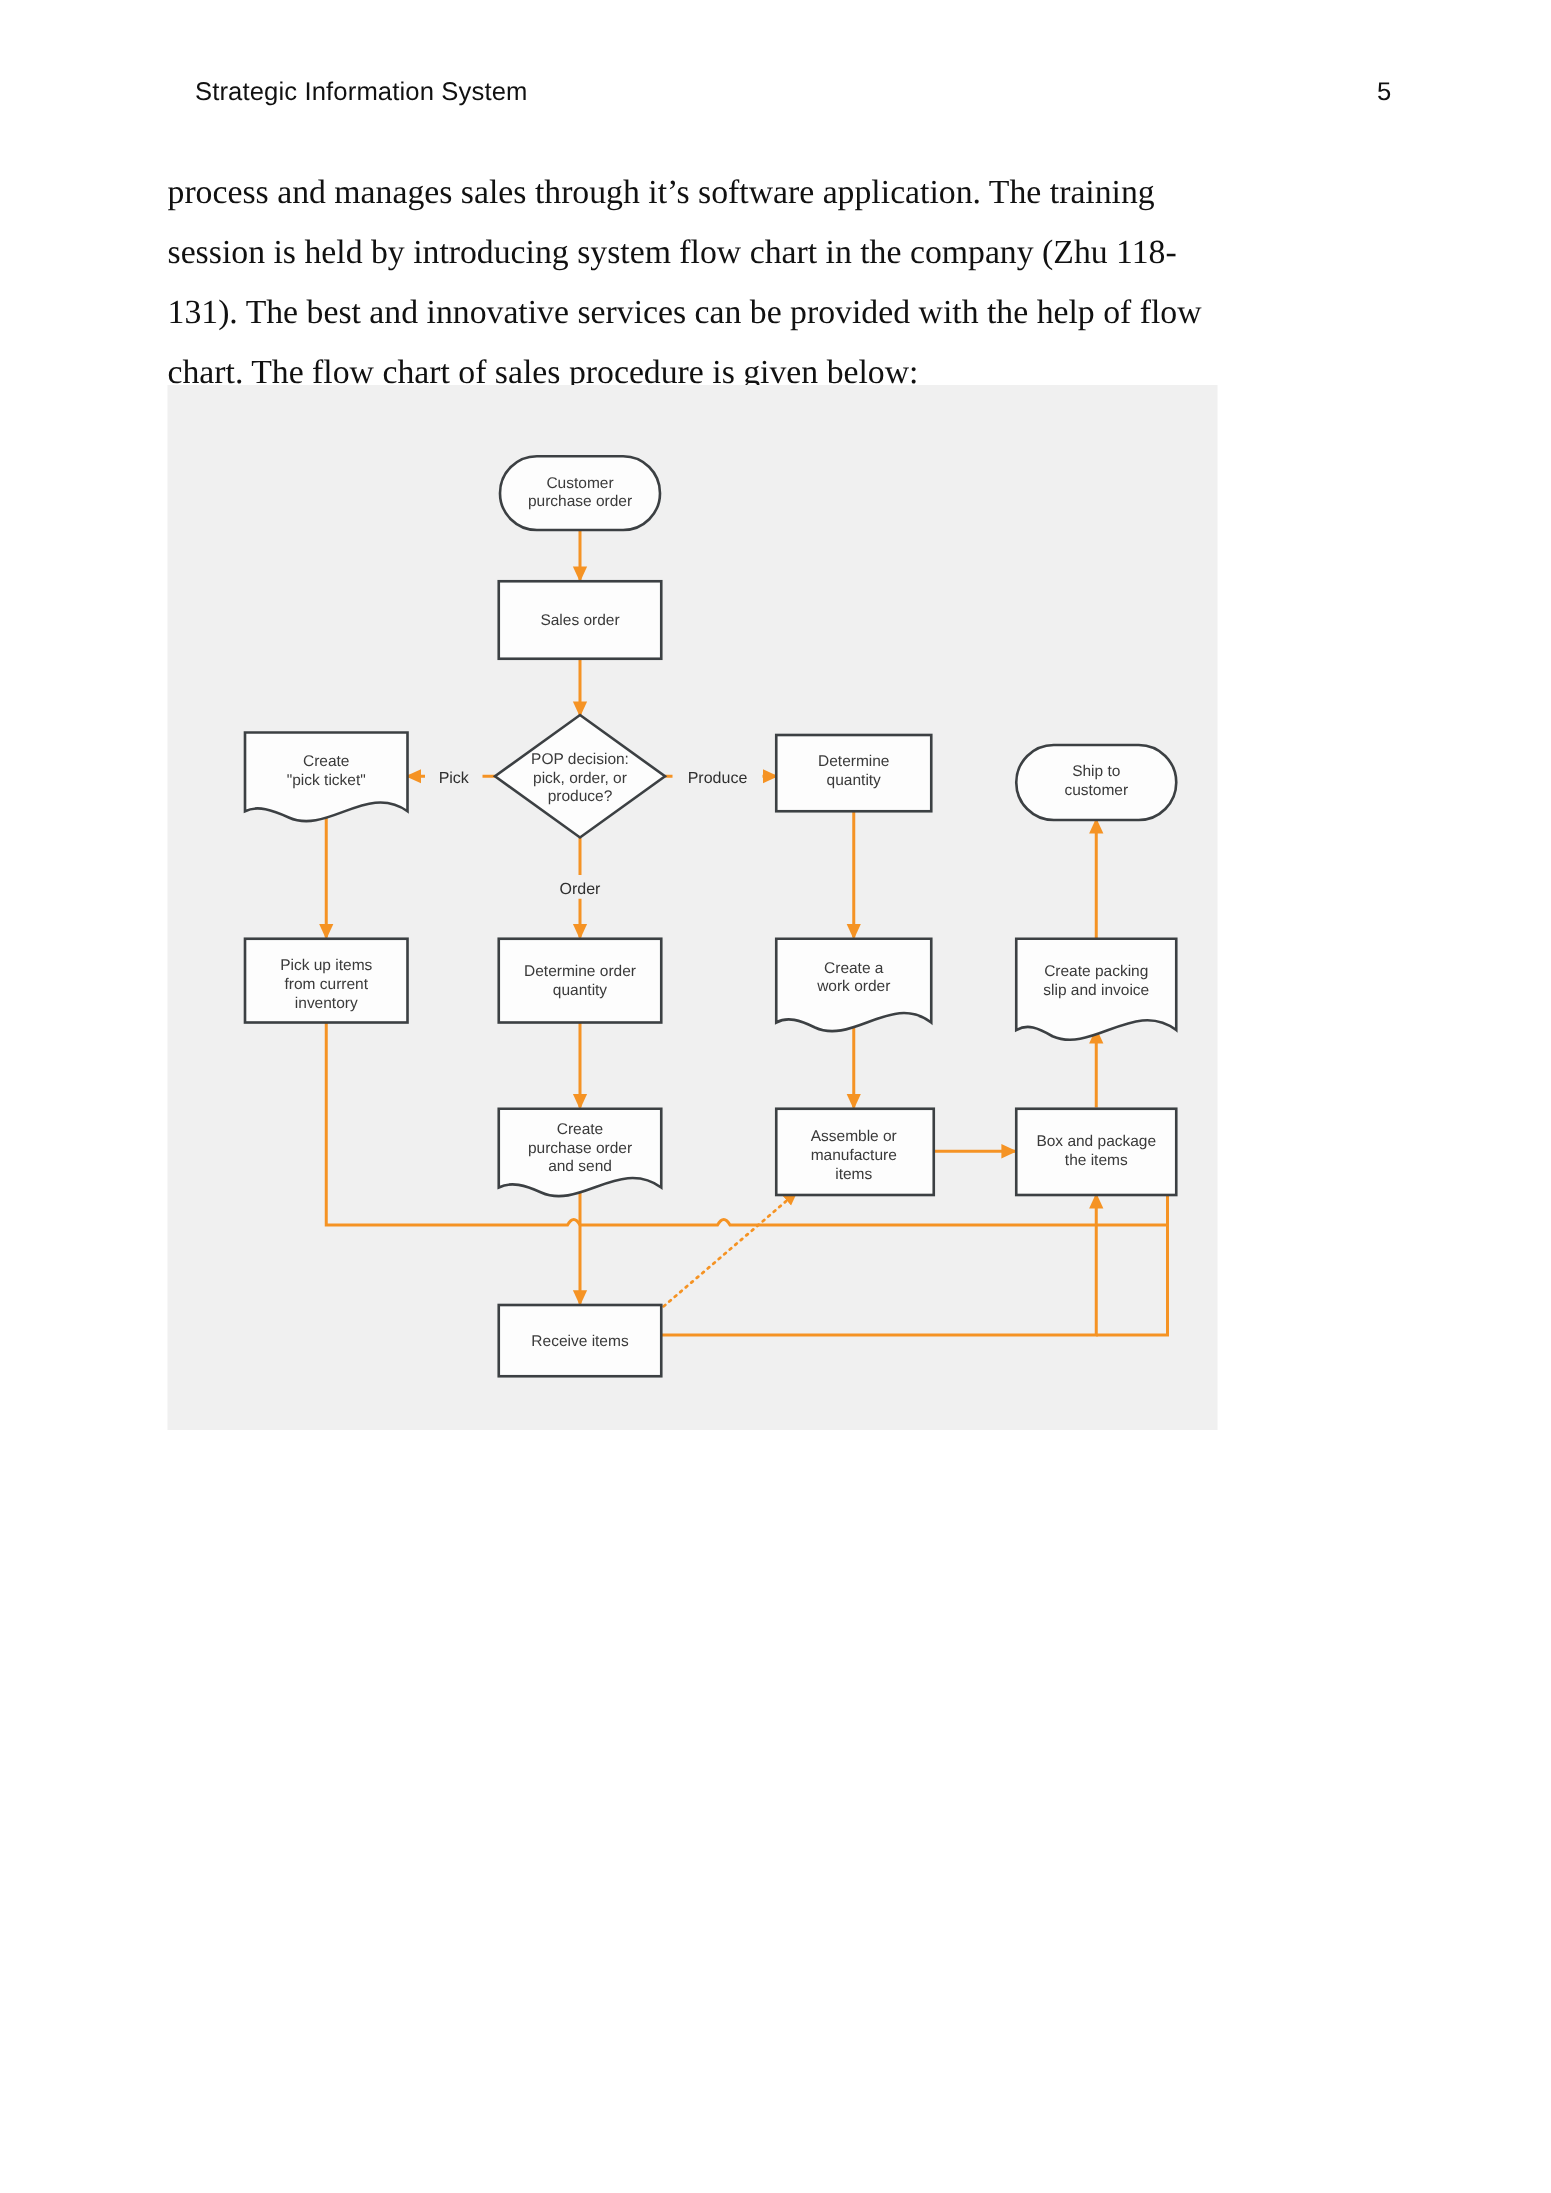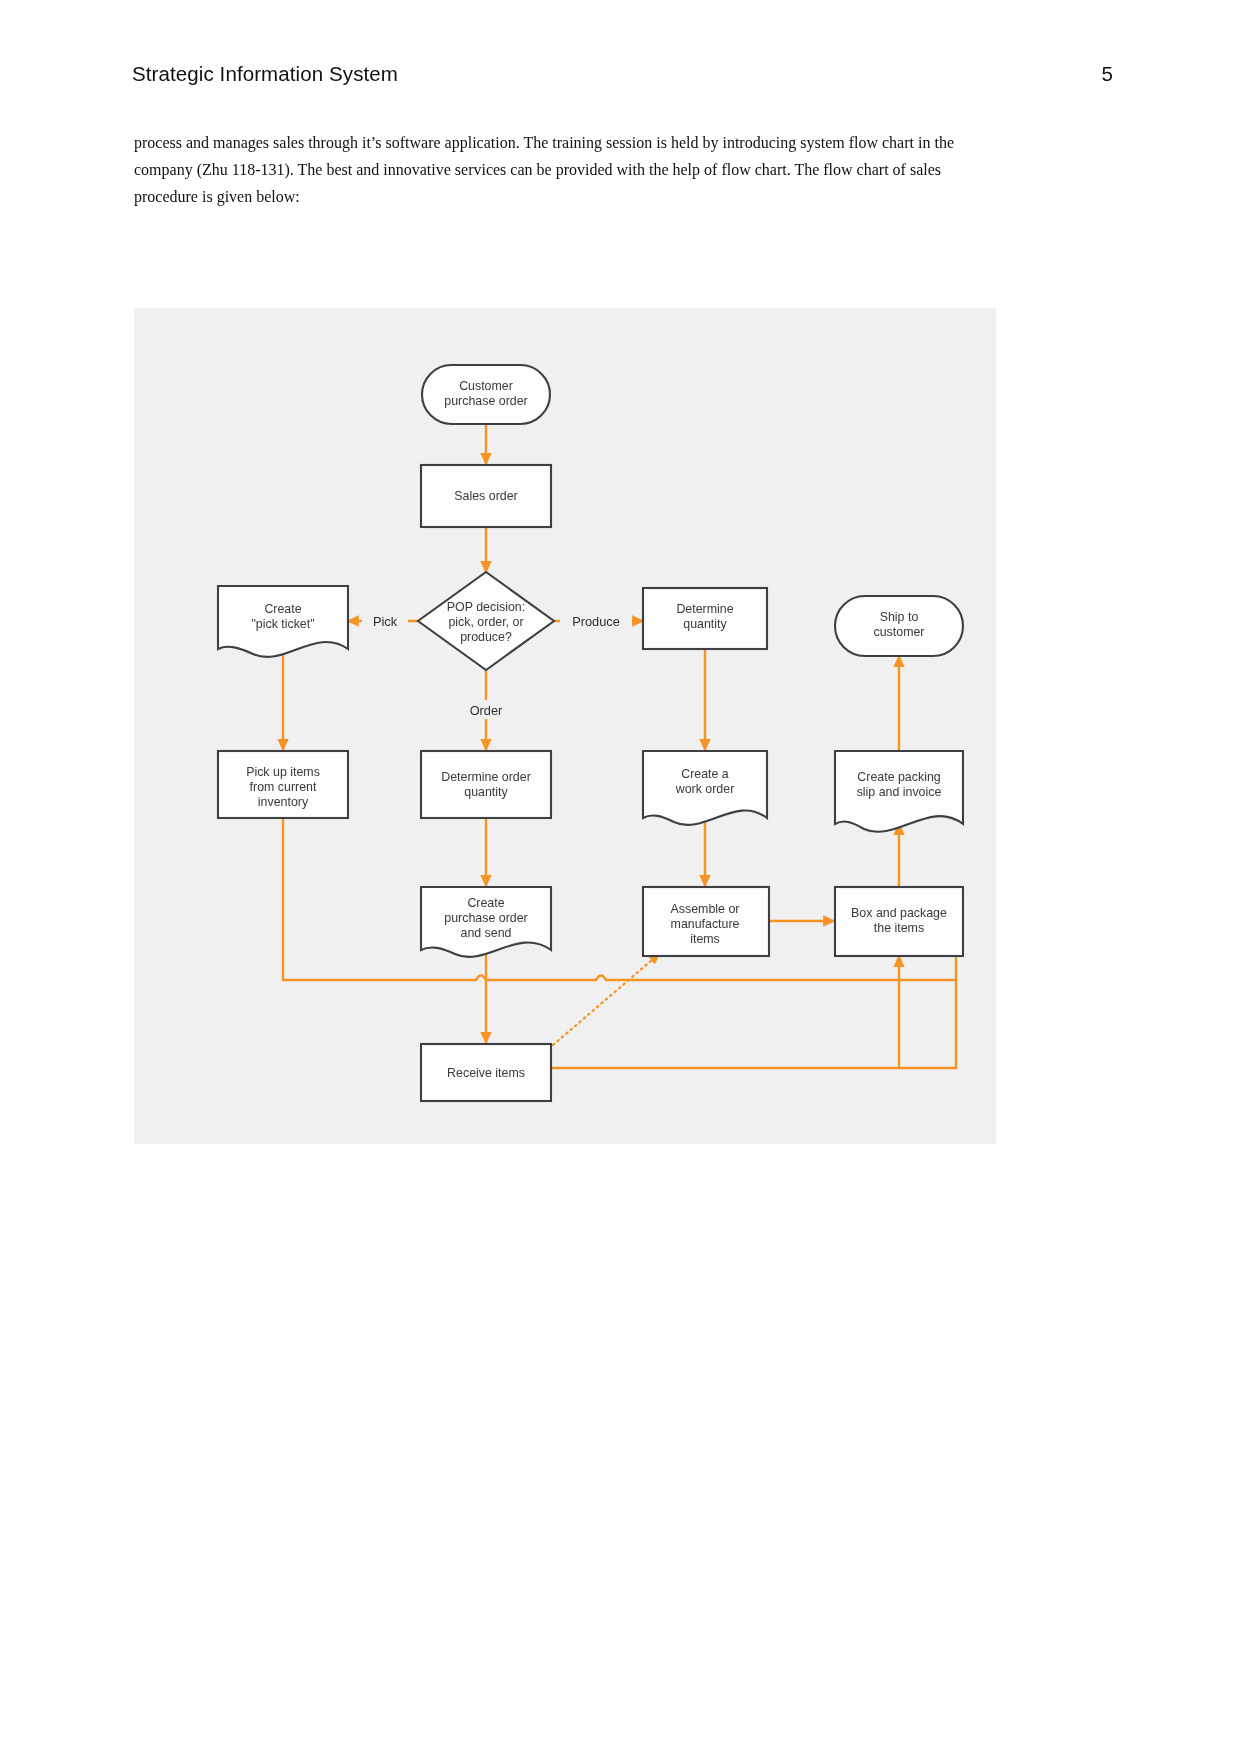--- a/index.html
+++ b/index.html
@@ -7,53 +7,52 @@
     width:1241px; height:1754px;
     background:#ffffff;
     font-family:"Liberation Serif", serif;
     color:#000;
     position:relative;
     overflow:hidden;
   }
   .page { position:absolute; inset:0; }
 
   .header {
-    position:absolute; left:132px; top:62px; right:128px;
+    position:absolute; left:156px; top:62px; right:128px;
     display:flex; align-items:baseline; justify-content:space-between;
   }
   .header-title {
     font-family:"Liberation Sans", sans-serif;
     font-size:20.5px;
     letter-spacing:.1px;
     color:#111;
   }
   .header-page {
     font-family:"Liberation Sans", sans-serif;
     font-size:20.5px;
     color:#111;
   }
 
   .para {
     position:absolute;
     left:134px;
     width:828px;
-    font-size:16px;
-    line-height:27px;
+    font-size:27px;
+    line-height:48px;
     color:#111;
     text-align:left;
   }
   .para-top { top:129px; }
   .para-bottom { top:1174px; }
 
   .figure {
     position:absolute;
     left:134px; top:308px;
     width:840px; height:836px;
     background:#f0f0f0;
-    padding-left:22px;
   }
   .figure svg { display:block; width:840px; height:836px; }
 
   .nodetext {
     font-family:"Liberation Sans", sans-serif;
     font-size:12.4px;
     fill:#3a3a3a;
     text-anchor:middle;
   }
   .edgelabel {

